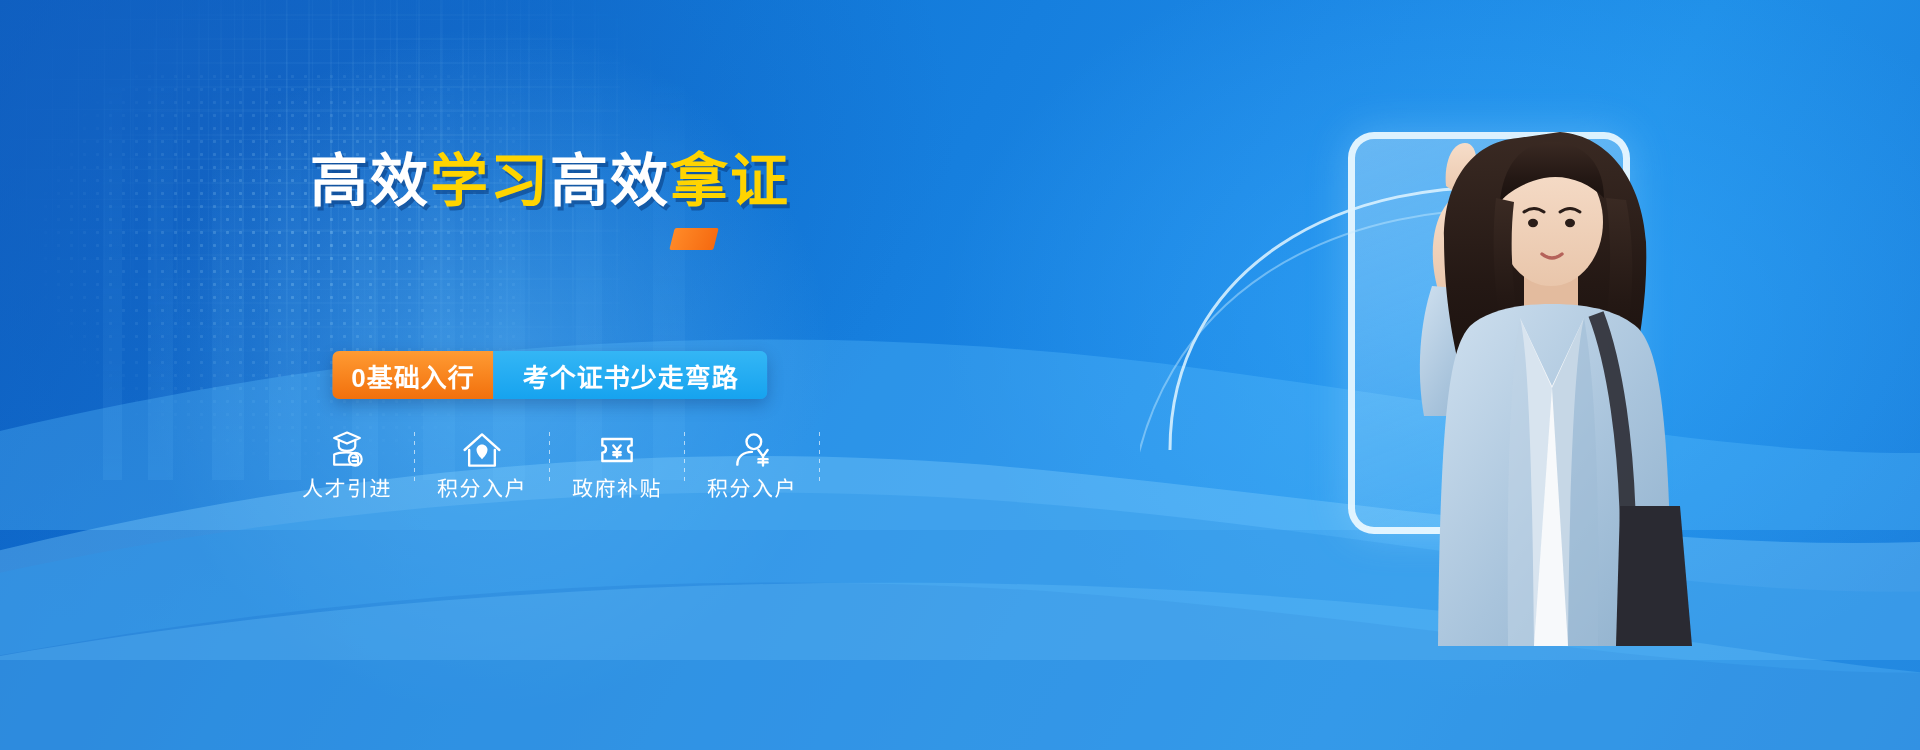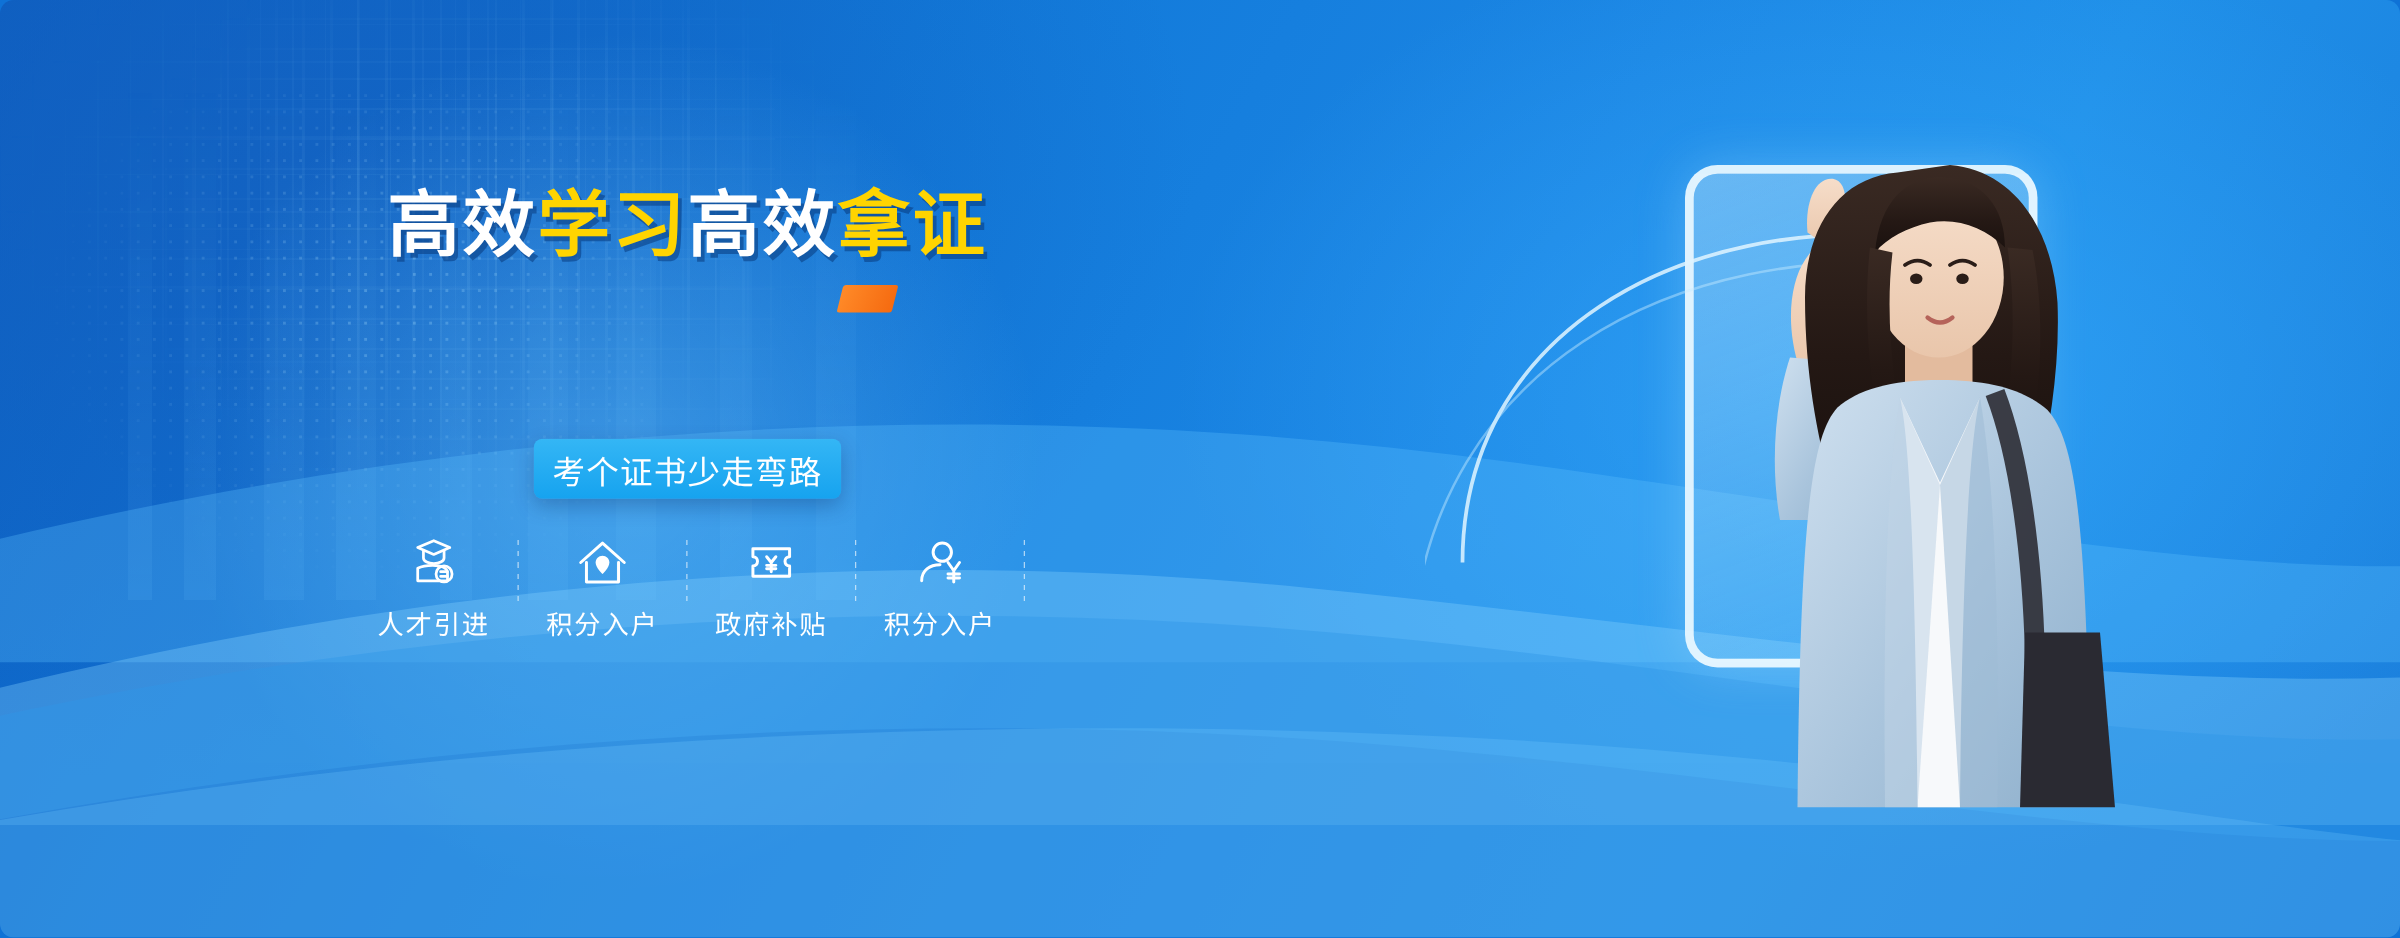--- a/index.html
+++ b/index.html
@@ -8,21 +8,20 @@
     width:1920px;height:750px;overflow:hidden;
     font-family:"Liberation Sans","DejaVu Sans",sans-serif;
     background:#0f72d6;
   }
   .banner{
     position:relative;width:1920px;height:750px;overflow:hidden;
     background:
       radial-gradient(900px 620px at 78% 42%, rgba(60,175,255,.55) 0%, rgba(60,175,255,0) 62%),
       radial-gradient(1100px 760px at 12% 18%, rgba(20,95,190,.70) 0%, rgba(20,95,190,0) 66%),
       linear-gradient(118deg,#0c5fc2 0%,#1178d8 32%,#1b86e4 58%,#1f8fe8 74%,#1a7ddb 100%);
-    border-radius: 11px;
   }
 
   
   .bg-layer{position:absolute;inset:0;pointer-events:none;}
 
   .grid-left{
     left:0;top:0;width:760px;height:470px;
     background-image:
       repeating-linear-gradient(90deg, rgba(150,215,255,.10) 0 1px, transparent 1px 26px),
       repeating-linear-gradient(0deg,  rgba(150,215,255,.08) 0 1px, transparent 1px 30px);
@@ -105,30 +104,30 @@
     border-radius:7px;overflow:hidden;
     box-shadow:0 6px 16px rgba(6,40,96,.30);
   }
   .pill-left{
     background:linear-gradient(180deg,#ff9b33,#f2700c);
     color:#fff;font-size:26px;font-weight:700;
     display:flex;align-items:center;padding:0 19px;letter-spacing:1px;
   }
   .pill-right{
     background:linear-gradient(180deg,#34b6f5,#16a3ef);
-    color:#fff;font-size:26px;font-weight:400;
-    display:flex;align-items:center;padding:0 15px;letter-spacing:1px;
+    color:#fff;font-size:26px;font-weight:700;
+    display:flex;align-items:center;padding:0 29px;letter-spacing:1px;
   }
 
   .features{
     position:absolute;left:0;right:0;top:428px;
     display:flex;justify-content:center;align-items:flex-start;gap:0;
   }
   .feature{
-    width:134px;display:flex;flex-direction:column;align-items:center;gap:11px;
+    width:134px;display:flex;flex-direction:column;align-items:center;gap:0;
     position:relative;
   }
   .feature .ico{width:44px;height:44px;display:block;}
   .feature .ico svg{width:100%;height:100%;display:block;}
   .feature .lbl{
     color:#ffffff;font-size:21px;font-weight:500;letter-spacing:1.5px;
     white-space:nowrap;
   }
   .divider{
     width:1px;height:52px;margin-top:4px;align-self:flex-start;
@@ -251,20 +250,21 @@
 
   <div class="content">
 
     <div class="headline-1">
       <span class="w">高效</span><span class="y">学习</span><span class="w">高效</span><span class="y">拿证</span>
     </div>
 
     <div class="accent-slab"></div>
 
     <div class="pill">
+      <div class="pill-left">0基础入行</div>
       <div class="pill-right">考个证书少走弯路</div>
     </div>
 
     <div class="features">
 
       <div class="feature">
         <span class="ico">
           <svg viewBox="0 0 48 48" fill="none" stroke="#ffffff" stroke-width="2.4" stroke-linecap="round" stroke-linejoin="round">
             <path d="M24 5 L38 11 L24 17 L10 11 Z"></path>
             <path d="M15 13.5 V20 C15 23 19.5 25 24 25 C28.5 25 33 23 33 20 V13.5"></path>

